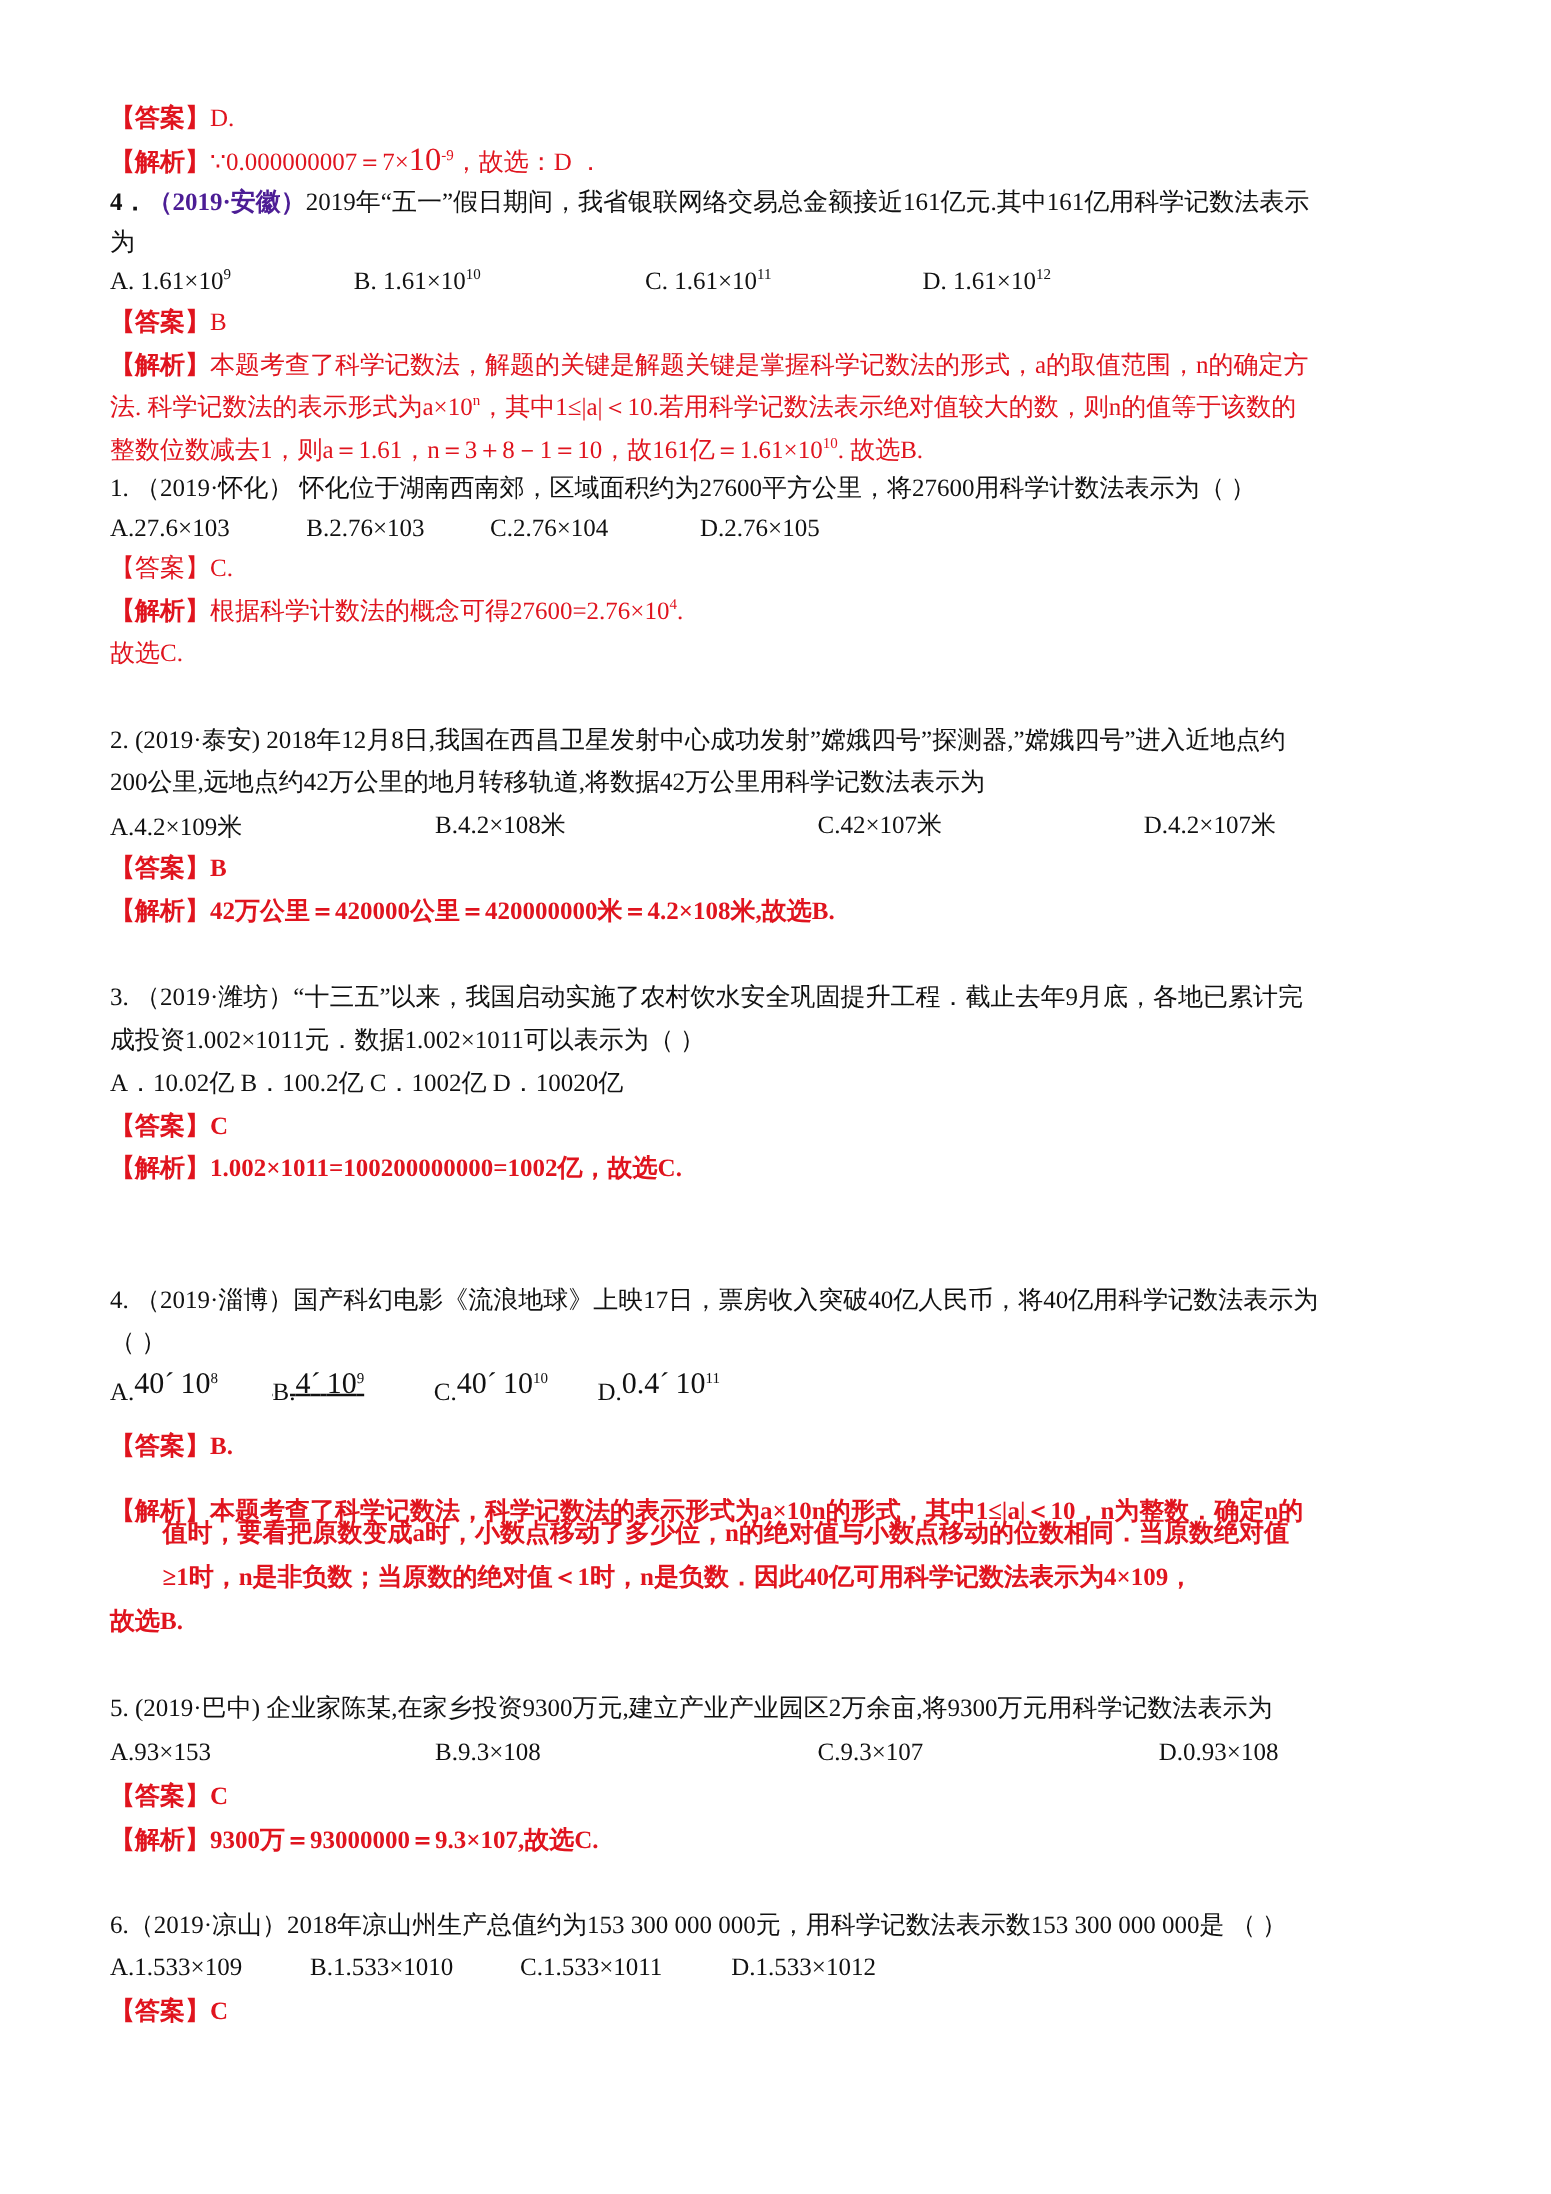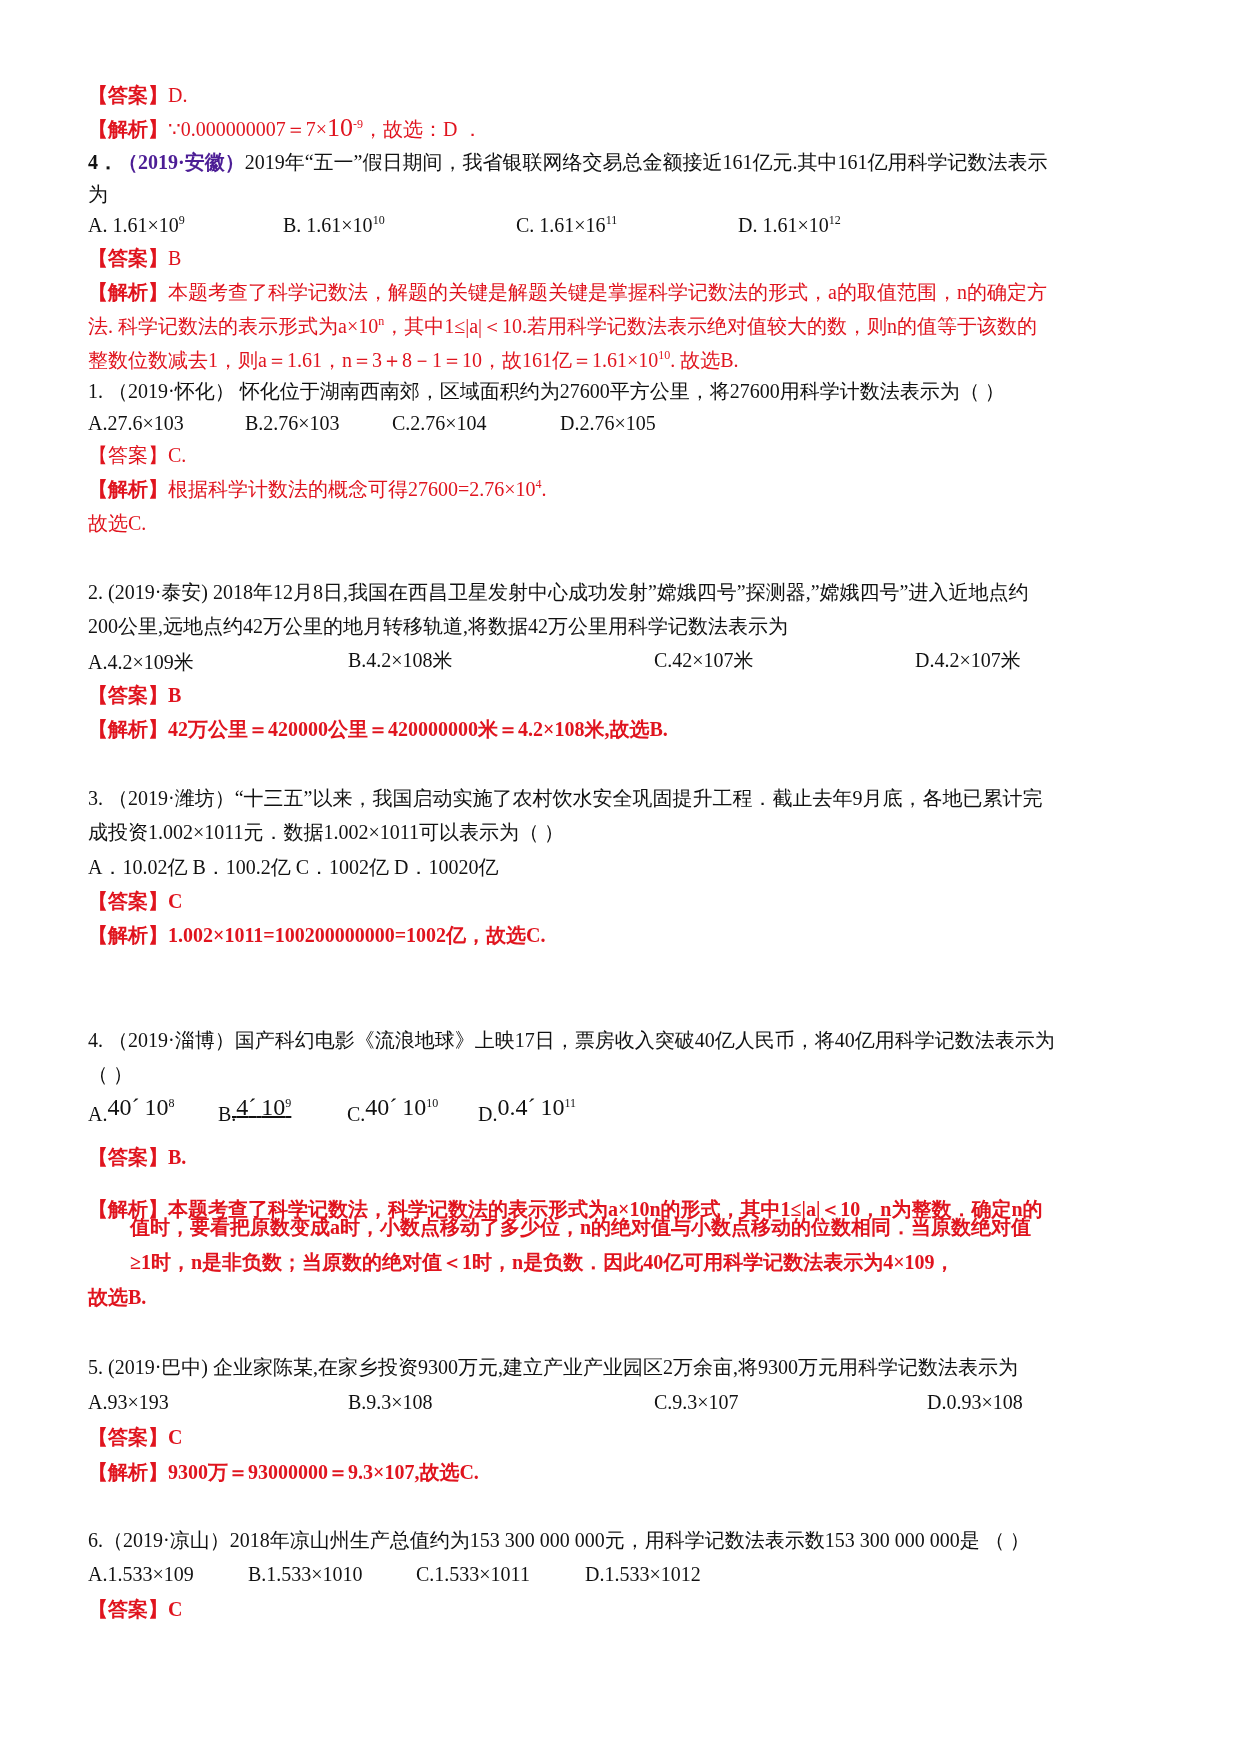--- a/index.html
+++ b/index.html
@@ -28,21 +28,21 @@
 </div>
 
 <div class="line" style="top:147px;">
   <span class="bold">4．</span><span class="purple">（2019·安徽）</span><span>2019年“五一”假日期间，我省银联网络交易总金额接近161亿元.其中161亿用科学记数法表示</span>
 </div>
 <div class="line" style="top:179px;">
   <span>为</span>
 </div>
 <div class="opt" style="top:210px; left:88px;"><span>A. 1.61×10</span><sup>9</sup></div>
 <div class="opt" style="top:210px; left:283px;"><span>B. 1.61×10</span><sup>10</sup></div>
-<div class="opt" style="top:210px; left:516px;"><span>C. 1.61×16</span><sup>11</sup></div>
+<div class="opt" style="top:210px; left:516px;"><span>C. 1.61×10</span><sup>11</sup></div>
 <div class="opt" style="top:210px; left:738px;"><span>D. 1.61×10</span><sup>12</sup></div>
 <div class="line" style="top:243px;">
   <span class="tag">【答案】</span><span class="red">B</span>
 </div>
 <div class="line" style="top:277px;">
   <span class="tag">【解析】</span><span class="red">本题考查了科学记数法，解题的关键是解题关键是掌握科学记数法的形式，a的取值范围，n的确定方</span>
 </div>
 <div class="line red" style="top:311px;">
   <span>法.  科学记数法的表示形式为a×10</span><sup>n</sup><span>，其中1≤|a|＜10.若用科学记数法表示绝对值较大的数，则n的值等于该数的</span>
 </div>
@@ -96,21 +96,21 @@
   <span class="tag">【答案】</span><span class="redb">B.</span>
 </div>
 <div class="line" style="top:1194px;">
   <span class="tag">【解析】</span><span class="redb">本题考查了科学记数法，科学记数法的表示形式为a×10n的形式，其中1≤|a|＜10，n为整数．确定n的</span>
 </div>
 <div class="line redb" style="top:1212px; left:130px;">值时，要看把原数变成a时，小数点移动了多少位，n的绝对值与小数点移动的位数相同．当原数绝对值</div>
 <div class="line redb" style="top:1247px; left:130px;">≥1时，n是非负数；当原数的绝对值＜1时，n是负数．因此40亿可用科学记数法表示为4×109，</div>
 <div class="line redb" style="top:1282px;">故选B.</div>
 
 <div class="line" style="top:1352px;">5. (2019·巴中)  企业家陈某,在家乡投资9300万元,建立产业产业园区2万余亩,将9300万元用科学记数法表示为</div>
-<div class="opt" style="top:1387px; left:88px;">A.93×193</div>
+<div class="opt" style="top:1387px; left:88px;">A.93×153</div>
 <div class="opt" style="top:1387px; left:348px;">B.9.3×108</div>
 <div class="opt" style="top:1387px; left:654px;">C.9.3×107</div>
 <div class="opt" style="top:1387px; left:891px;margin-left:36px;">D.0.93×108</div>
 <div class="line" style="top:1422px;">
   <span class="tag">【答案】</span><span class="redb">C</span>
 </div>
 <div class="line" style="top:1457px;">
   <span class="tag">【解析】</span><span class="redb">9300万＝93000000＝9.3×107,故选C.</span>
 </div>
 

